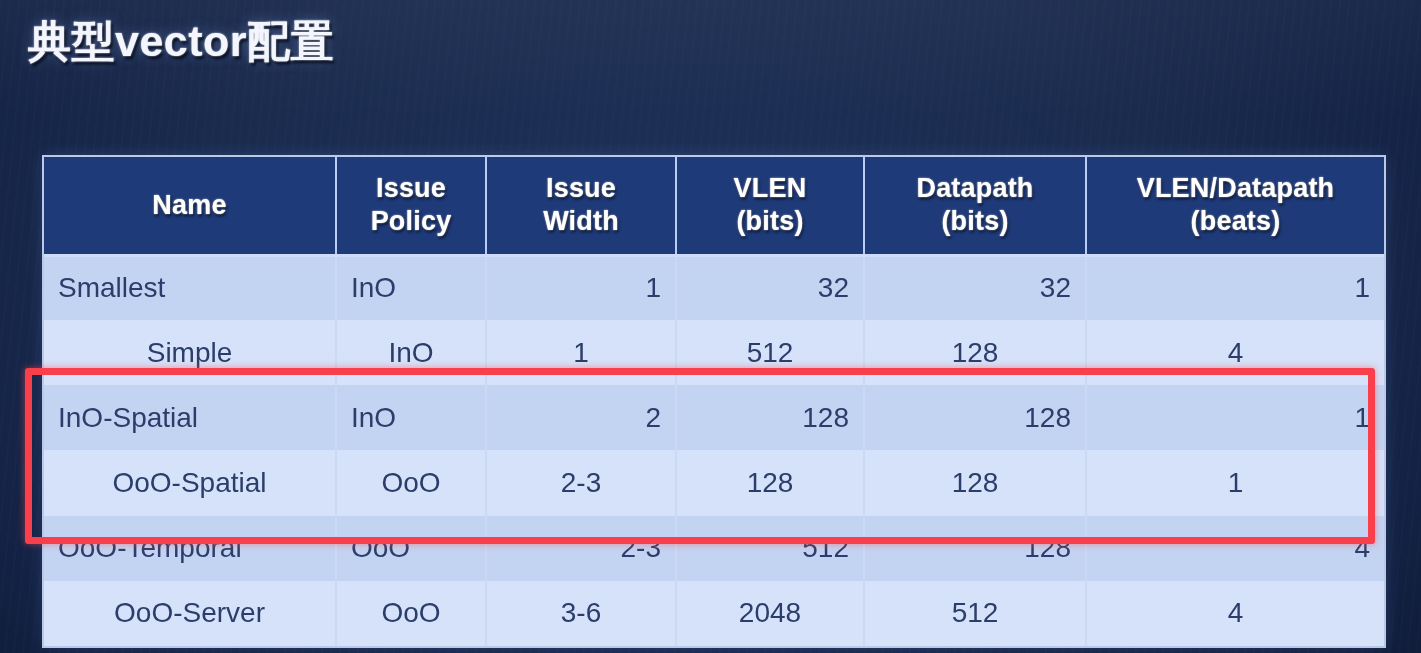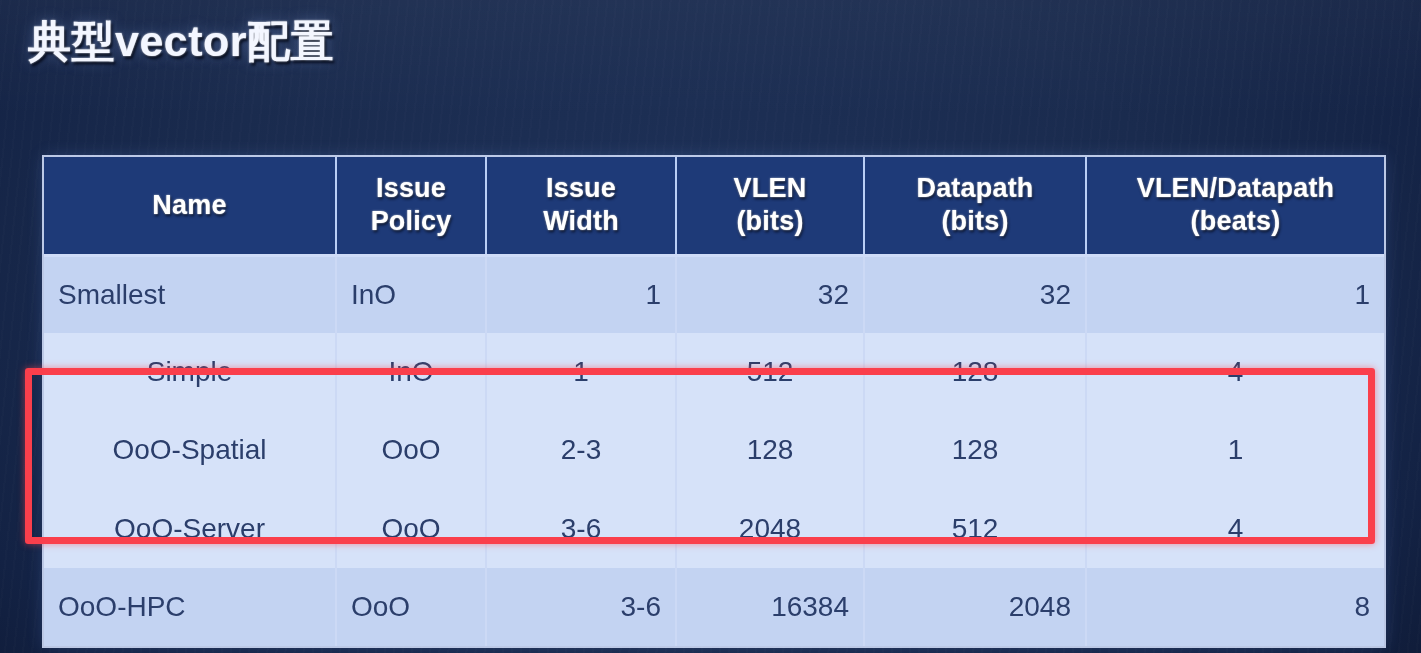--- a/index.html
+++ b/index.html
@@ -171,43 +171,51 @@
             <td class="t-right">1</td>
           </tr>
           <tr class="even">
             <td class="t-left">Simple</td>
             <td class="t-left">InO</td>
             <td class="t-right">1</td>
             <td class="t-right">512</td>
             <td class="t-right">128</td>
             <td class="t-right">4</td>
           </tr>
+          <tr class="odd">
+            <td class="t-left">InO-Spatial</td>
+            <td class="t-left">InO</td>
+            <td class="t-right">2</td>
+            <td class="t-right">128</td>
+            <td class="t-right">128</td>
+            <td class="t-right">1</td>
+          </tr>
           <tr class="even">
             <td class="t-left">OoO-Spatial</td>
             <td class="t-left">OoO</td>
             <td class="t-right">2-3</td>
             <td class="t-right">128</td>
             <td class="t-right">128</td>
             <td class="t-right">1</td>
+          </tr>
+          <tr class="odd">
+            <td class="t-left">OoO-Temporal</td>
+            <td class="t-left">OoO</td>
+            <td class="t-right">2-3</td>
+            <td class="t-right">512</td>
+            <td class="t-right">128</td>
+            <td class="t-right">4</td>
           </tr>
           <tr class="even">
             <td class="t-left">OoO-Server</td>
             <td class="t-left">OoO</td>
             <td class="t-right">3-6</td>
             <td class="t-right">2048</td>
             <td class="t-right">512</td>
             <td class="t-right">4</td>
           </tr>
-          <tr class="odd">
-            <td class="t-left">OoO-HPC</td>
-            <td class="t-left">OoO</td>
-            <td class="t-right">3-6</td>
-            <td class="t-right">16384</td>
-            <td class="t-right">2048</td>
-            <td class="t-right">8</td>
-          </tr>
         </tbody>
     </table>
   </div>
 
   <div id="highlight-box"></div>
 
 </div>
 
 </body></html>

